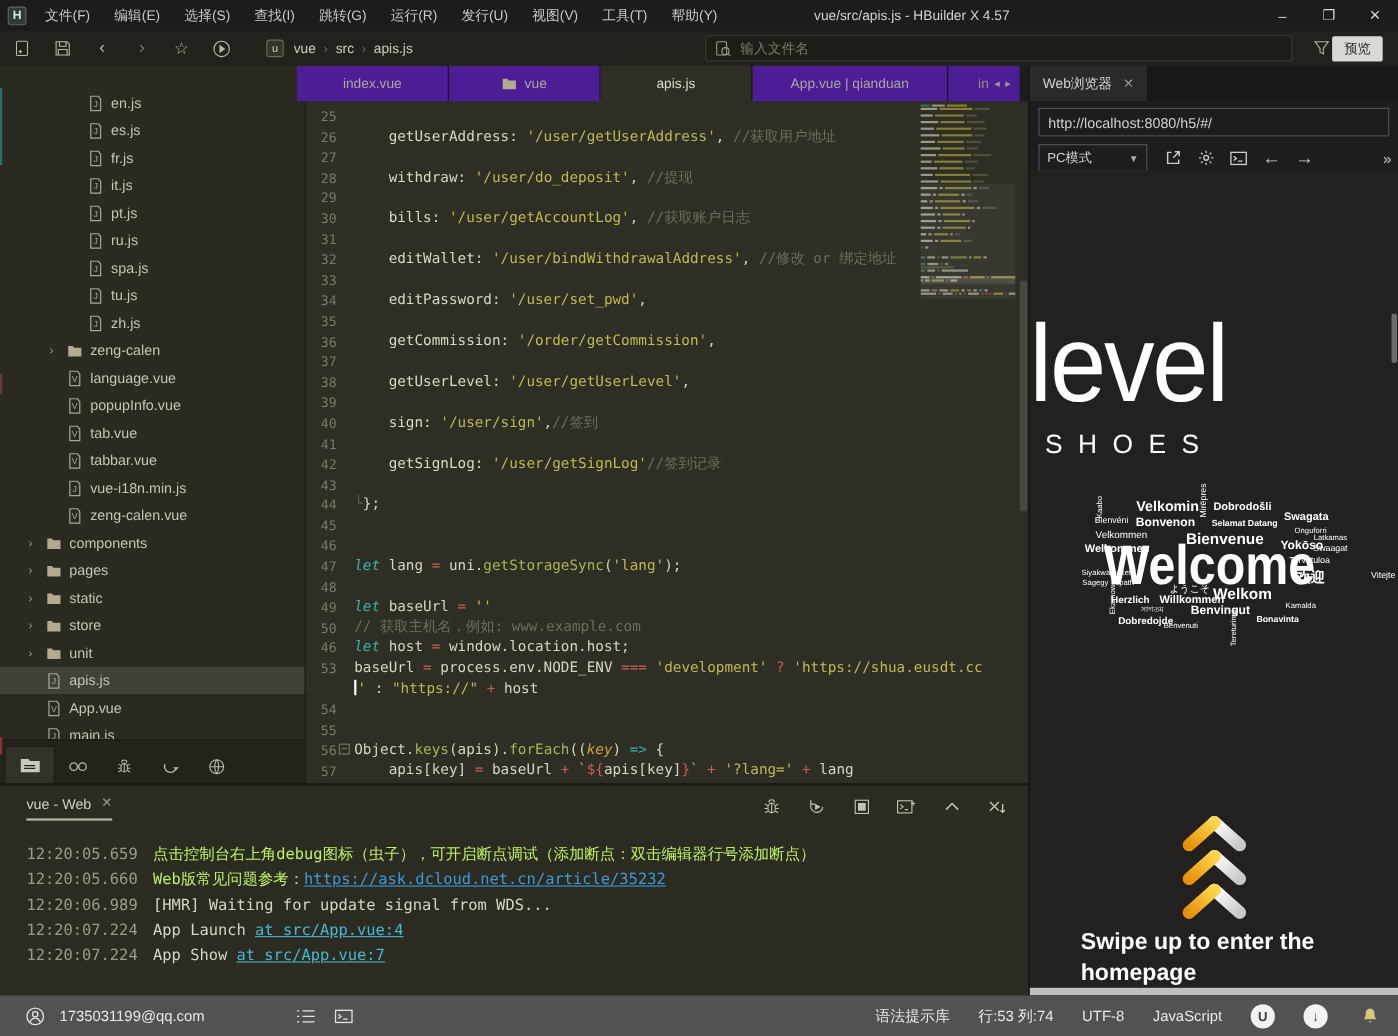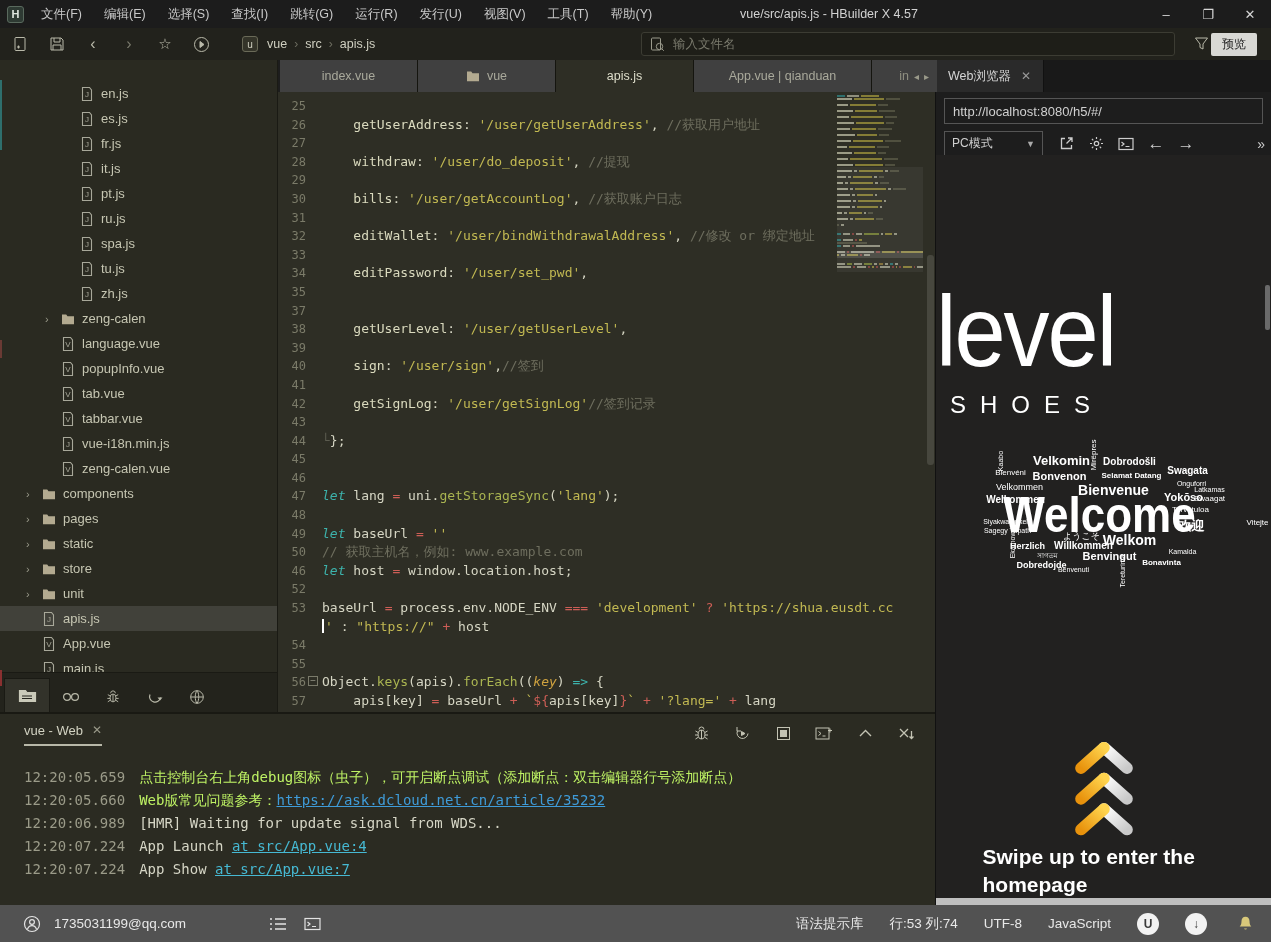--- a/index.html
+++ b/index.html
@@ -36,21 +36,21 @@
   .trow .chev{color:#9a9a8a;font-size:11px;width:9px;display:inline-block}
   .trow .noch{width:9px;display:inline-block}
   .trow svg{flex:0 0 auto}
   .side-foot{position:absolute;bottom:0;left:0;right:0;height:40px;background:#23231c;border-top:1px solid #1a1a14;display:flex;align-items:flex-end}
   .sf-box{width:46px;height:34px;background:#32322a;border:1px solid #1a1a14;border-bottom:none;display:flex;align-items:center;justify-content:center;margin-left:4px}
   .sf-ic{width:42px;height:30px;display:flex;align-items:center;justify-content:center;color:#b9b9a9}
   .edge-strip{position:absolute;left:0;top:60px;width:2px;bottom:37px;z-index:50}
   .edge-strip i{display:block;width:2px;position:absolute}
 
   
-  .tabrow{position:absolute;top:60px;left:280px;width:657px;height:32px;background:#404040;display:flex;align-items:stretch;z-index:30}
+  .tabrow{position:absolute;top:60px;left:270px;width:657px;height:32px;background:#4c1d95;display:flex;align-items:stretch;z-index:30}
   .etab{display:flex;align-items:center;justify-content:center;gap:7px;font-size:12.5px;color:#a9a99b;border-right:1px solid #15150f;padding:0 10px;cursor:pointer}
   .etab.active{background:#2e2e25;color:#dedecb}
   .tab-rest{flex:1;display:flex;align-items:center;justify-content:flex-end;color:#8f8f80;font-size:12.5px;gap:5px;padding-right:8px;overflow:hidden}
   .tab-rest .nav{font-size:10px;color:#9a9a8a;cursor:pointer}
 
   
   .editor{position:absolute;top:92px;left:278px;width:657px;bottom:230px;background:#2e2e25;overflow:hidden;font-family:"DejaVu Sans Mono","Liberation Mono",monospace;font-size:13px;line-height:18.6px}
   .codewrap{position:absolute;left:0;top:5px;right:100px}
   .cline{display:flex;white-space:pre}
   .gut{flex:0 0 38px;text-align:right;padding-right:10px;color:#7b7b69;font-size:12px;user-select:none;position:relative}
@@ -443,36 +443,36 @@
       <div class="cline"><span class="gut">26</span><span class="ccontent"><span class="tk-n">    </span><span class="tk-pr">getUserAddress</span><span class="tk-n">: </span><span class="tk-s">'/user/getUserAddress'</span><span class="tk-n">, </span><span class="tk-c">//获取用户地址</span></span></div>
       <div class="cline"><span class="gut">27</span><span class="ccontent"></span></div>
       <div class="cline"><span class="gut">28</span><span class="ccontent"><span class="tk-n">    </span><span class="tk-pr">withdraw</span><span class="tk-n">: </span><span class="tk-s">'/user/do_deposit'</span><span class="tk-n">, </span><span class="tk-c">//提现</span></span></div>
       <div class="cline"><span class="gut">29</span><span class="ccontent"></span></div>
       <div class="cline"><span class="gut">30</span><span class="ccontent"><span class="tk-n">    </span><span class="tk-pr">bills</span><span class="tk-n">: </span><span class="tk-s">'/user/getAccountLog'</span><span class="tk-n">, </span><span class="tk-c">//获取账户日志</span></span></div>
       <div class="cline"><span class="gut">31</span><span class="ccontent"></span></div>
       <div class="cline"><span class="gut">32</span><span class="ccontent"><span class="tk-n">    </span><span class="tk-pr">editWallet</span><span class="tk-n">: </span><span class="tk-s">'/user/bindWithdrawalAddress'</span><span class="tk-n">, </span><span class="tk-c">//修改 or 绑定地址</span></span></div>
       <div class="cline"><span class="gut">33</span><span class="ccontent"></span></div>
       <div class="cline"><span class="gut">34</span><span class="ccontent"><span class="tk-n">    </span><span class="tk-pr">editPassword</span><span class="tk-n">: </span><span class="tk-s">'/user/set_pwd'</span><span class="tk-n">,</span></span></div>
       <div class="cline"><span class="gut">35</span><span class="ccontent"></span></div>
+      <div class="cline"><span class="gut">36</span><span class="ccontent"><span class="tk-n">    </span><span class="tk-pr">getCommission</span><span class="tk-n">: </span><span class="tk-s">'/order/getCommission'</span><span class="tk-n">,</span></span></div>
       <div class="cline"><span class="gut">37</span><span class="ccontent"></span></div>
       <div class="cline"><span class="gut">38</span><span class="ccontent"><span class="tk-n">    </span><span class="tk-pr">getUserLevel</span><span class="tk-n">: </span><span class="tk-s">'/user/getUserLevel'</span><span class="tk-n">,</span></span></div>
       <div class="cline"><span class="gut">39</span><span class="ccontent"></span></div>
       <div class="cline"><span class="gut">40</span><span class="ccontent"><span class="tk-n">    </span><span class="tk-pr">sign</span><span class="tk-n">: </span><span class="tk-s">'/user/sign'</span><span class="tk-n">,</span><span class="tk-c">//签到</span></span></div>
       <div class="cline"><span class="gut">41</span><span class="ccontent"></span></div>
       <div class="cline"><span class="gut">42</span><span class="ccontent"><span class="tk-n">    </span><span class="tk-pr">getSignLog</span><span class="tk-n">: </span><span class="tk-s">'/user/getSignLog'</span><span class="tk-c">//签到记录</span></span></div>
       <div class="cline"><span class="gut">43</span><span class="ccontent"></span></div>
       <div class="cline"><span class="gut">44</span><span class="ccontent"><span class="tk-g">└</span><span class="tk-n">};</span></span></div>
       <div class="cline"><span class="gut">45</span><span class="ccontent"></span></div>
       <div class="cline"><span class="gut">46</span><span class="ccontent"></span></div>
       <div class="cline"><span class="gut">47</span><span class="ccontent"><span class="tk-k">let</span><span class="tk-n"> lang </span><span class="tk-o">=</span><span class="tk-n"> uni.</span><span class="tk-f">getStorageSync</span><span class="tk-n">(</span><span class="tk-s">'lang'</span><span class="tk-n">);</span></span></div>
       <div class="cline"><span class="gut">48</span><span class="ccontent"></span></div>
       <div class="cline"><span class="gut">49</span><span class="ccontent"><span class="tk-k">let</span><span class="tk-n"> baseUrl </span><span class="tk-o">=</span><span class="tk-n"> </span><span class="tk-s">''</span></span></div>
       <div class="cline"><span class="gut">50</span><span class="ccontent"><span class="tk-c">// 获取主机名，例如: www.example.com</span></span></div>
       <div class="cline"><span class="gut">46</span><span class="ccontent"><span class="tk-k">let</span><span class="tk-n"> host </span><span class="tk-o">=</span><span class="tk-n"> window.location.host;</span></span></div>
-      <div class="cline"><span class="gut">52</span><span class="ccontent"></span></div>
       <div class="cline"><span class="gut">53</span><span class="ccontent"><span class="tk-n">baseUrl </span><span class="tk-o">=</span><span class="tk-n"> process.env.NODE_ENV </span><span class="tk-o">===</span><span class="tk-n"> </span><span class="tk-s">'development'</span><span class="tk-n"> </span><span class="tk-o">?</span><span class="tk-n"> </span><span class="tk-s">'https://shua.eusdt.cc</span></span></div>
       <div class="cline"><span class="gut"></span><span class="ccontent"><span class="tk-cur"></span><span class="tk-s">'</span><span class="tk-n"> : </span><span class="tk-s">"https://"</span><span class="tk-n"> </span><span class="tk-o">+</span><span class="tk-n"> host</span></span></div>
       <div class="cline"><span class="gut">54</span><span class="ccontent"></span></div>
       <div class="cline"><span class="gut">55</span><span class="ccontent"></span></div>
       <div class="cline"><span class="gut">56<span class="fold">–</span></span><span class="ccontent"><span class="tk-n">Object.</span><span class="tk-f">keys</span><span class="tk-n">(apis).</span><span class="tk-f">forEach</span><span class="tk-n">((</span><span class="tk-pm">key</span><span class="tk-n">) </span><span class="tk-k">=&gt;</span><span class="tk-n"> {</span></span></div>
       <div class="cline"><span class="gut">57</span><span class="ccontent"><span class="tk-n">    apis[key] </span><span class="tk-o">=</span><span class="tk-n"> baseUrl </span><span class="tk-o">+</span><span class="tk-n"> </span><span class="tk-s">`</span><span class="tk-o">${</span><span class="tk-n">apis[key]</span><span class="tk-o">}</span><span class="tk-s">`</span><span class="tk-n"> </span><span class="tk-o">+</span><span class="tk-n"> </span><span class="tk-s">'?lang='</span><span class="tk-n"> </span><span class="tk-o">+</span><span class="tk-n"> lang</span></span></div>
     </div>
   <div class="minimap">
       <div class="mrow">
         <i style="width: 8px; background: rgb(46, 111, 109);"></i>

